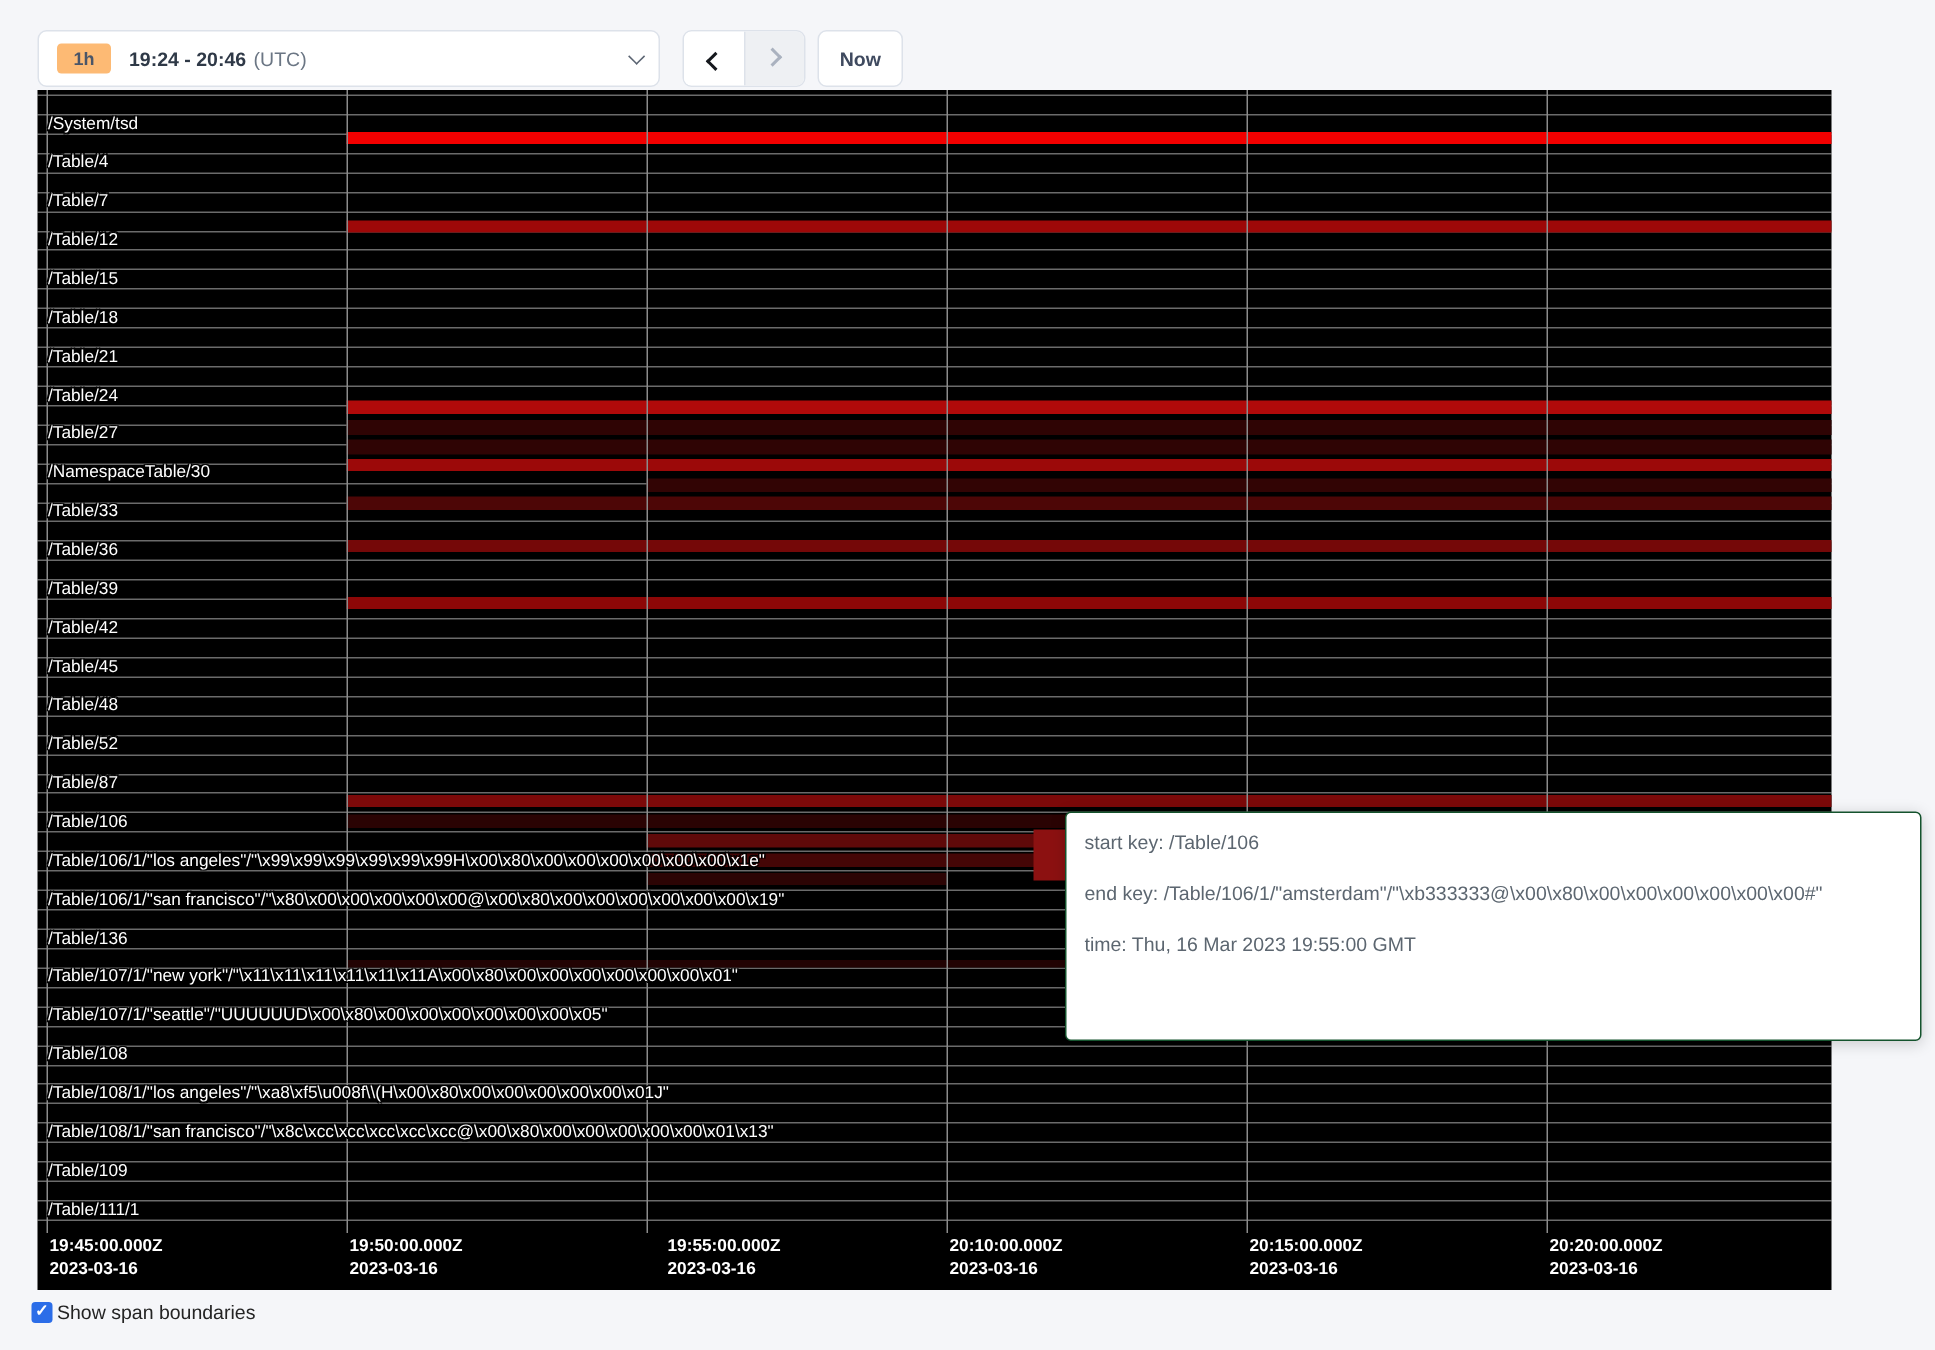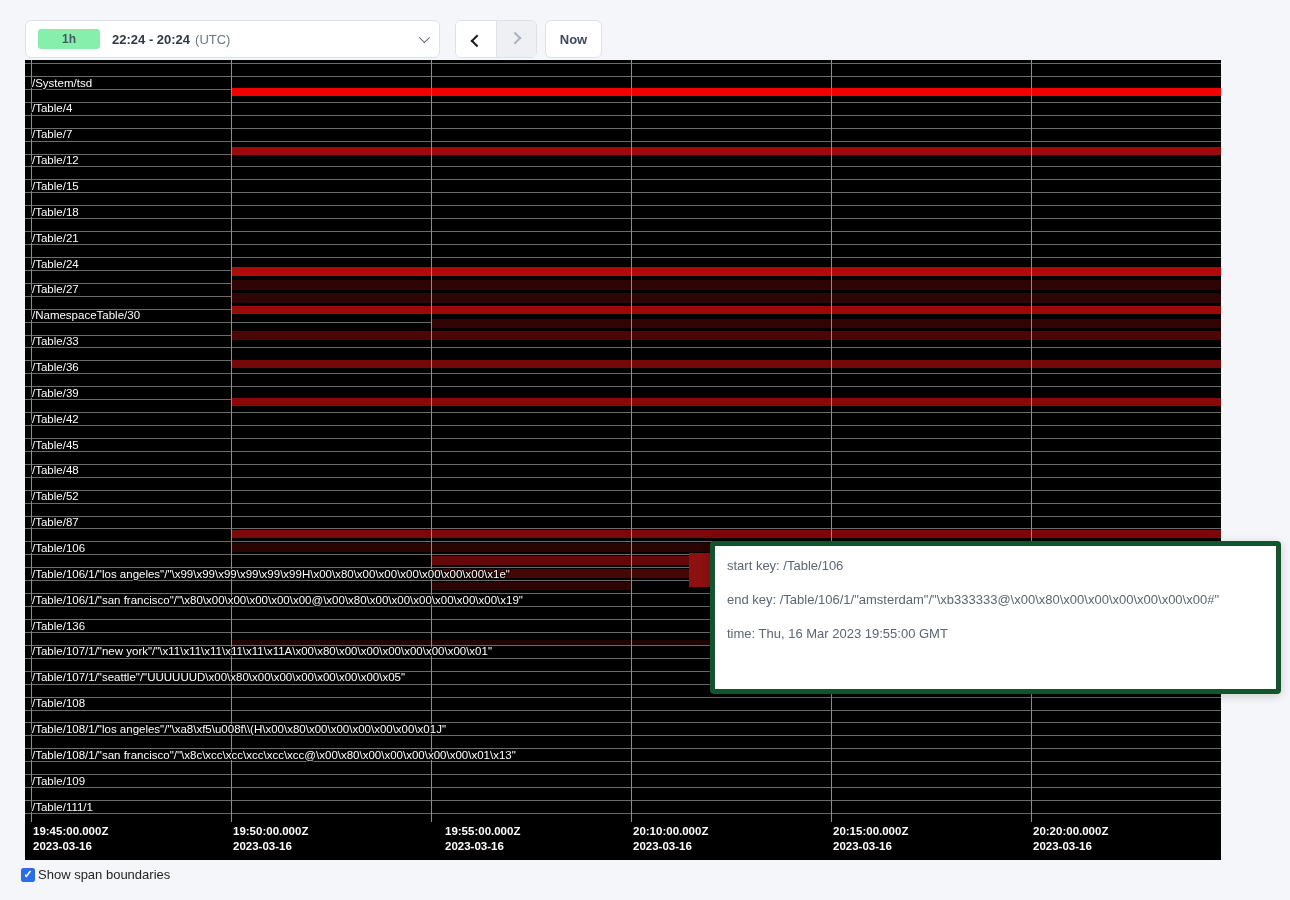--- a/index.html
+++ b/index.html
@@ -10,22 +10,22 @@
     font-family:"Liberation Sans", sans-serif;
   }
 
   
   .time-select {
     position:absolute; left:25px; top:20px; width:415px; height:38px;
     background:#fff; border:1px solid #dde2ea; border-radius:6px;
     display:flex; align-items:center; padding:0 12px; cursor:pointer;
   }
   .duration-badge {
-    background:#86efac; color:#4a5568; font-size:12px; font-weight:700;
-    border-radius:3px; padding:3px 24px; margin-right:12px;
+    background:#fdba74; color:#4a5568; font-size:12px; font-weight:700;
+    border-radius:3px; padding:3px 11px; margin-right:12px;
   }
   .range-text { font-size:13px; font-weight:700; color:#2f3947; }
   .tz-text { font-size:13px; color:#6b7684; margin-left:5px; font-weight:400; }
   .chev-down {
     margin-left:auto; width:8px; height:8px;
     border-right:1.7px solid #5b6472; border-bottom:1.7px solid #5b6472;
     transform:rotate(45deg) translateY(-2px);
   }
   .nav-group {
     position:absolute; left:455px; top:20px; height:38px; width:82px;
@@ -61,21 +61,21 @@
   .row-label {
     position:absolute; left:7px; color:#fff; font-size:11.5px; line-height:13px;
     white-space:nowrap; z-index:5;
     text-shadow:1px 1px 0 #000, -1px -1px 0 #000, 1px -1px 0 #000, -1px 1px 0 #000;
   }
   .x-tick { position:absolute; color:#fff; font-size:11.5px; font-weight:700; line-height:15px; white-space:nowrap; z-index:5; }
 
   
   .kv-tooltip {
     position:absolute; left:710px; top:541px; width:571px; height:153px;
-    background:#fff; border:5px solid #14532d; border-radius:4px;
+    background:#fff; border:1px solid #14532d; border-radius:4px;
     box-shadow:0 2px 10px rgba(0,0,0,0.18);
     padding:3px 10px 0 12px; z-index:20;
   }
   .kv-tooltip .tip-line {
     height:34px; line-height:34px; font-size:13px; color:#5c6670; white-space:nowrap; overflow:hidden;
   }
 
   
   .footer-row { position:absolute; left:21px; top:867px; display:flex; align-items:center; }
   .checkbox {
@@ -83,21 +83,21 @@
     display:flex; align-items:center; justify-content:center; cursor:pointer;
   }
   .checkbox .tick { color:#fff; font-size:11px; font-weight:700; line-height:1; }
   .checkbox-label { font-size:13px; color:#242424; margin-left:3px; }
 </style>
 </head>
 <body>
 
 <div class="time-select" role="combobox">
   <span class="duration-badge">1h</span>
-  <span class="range-text">22:24 - 20:24</span>
+  <span class="range-text">19:24 - 20:46</span>
   <span class="tz-text">(UTC)</span>
   <span class="chev-down"></span>
 </div>
 
 <div class="nav-group">
   <button class="nav-btn">
     <span class="chev-left"></span>
   </button>
   <button class="nav-btn disabled">
     <span class="chev-right"></span>

